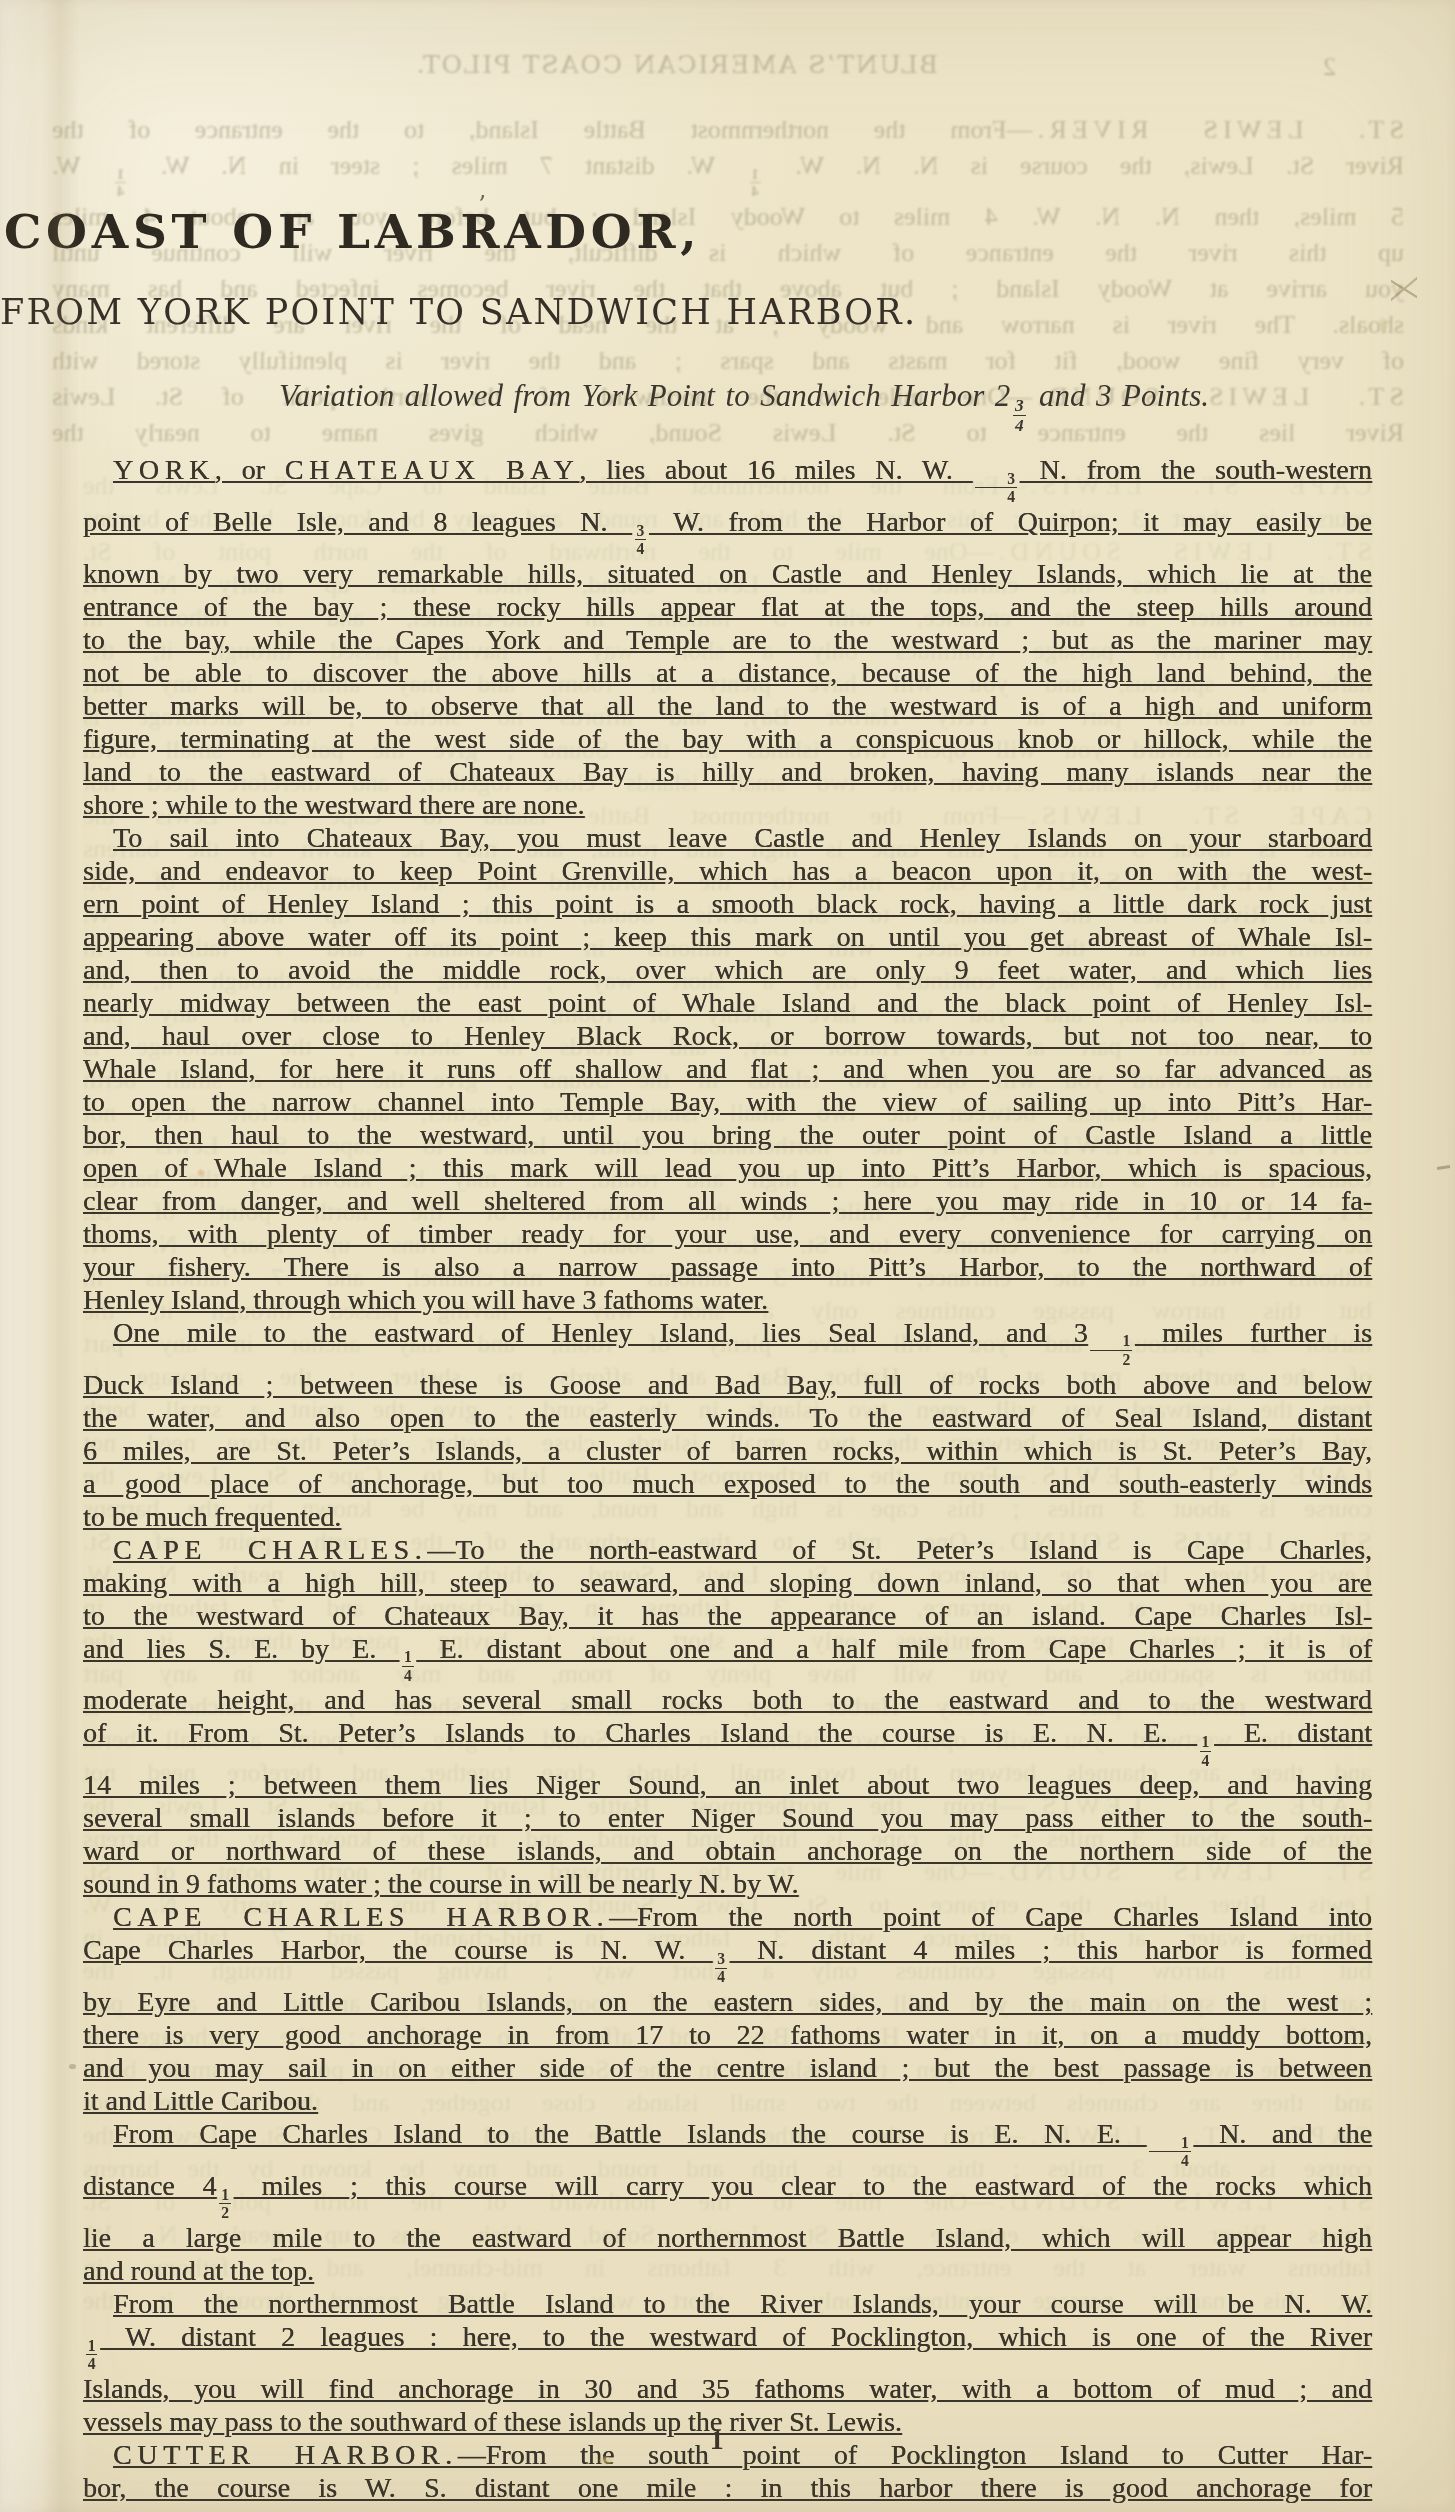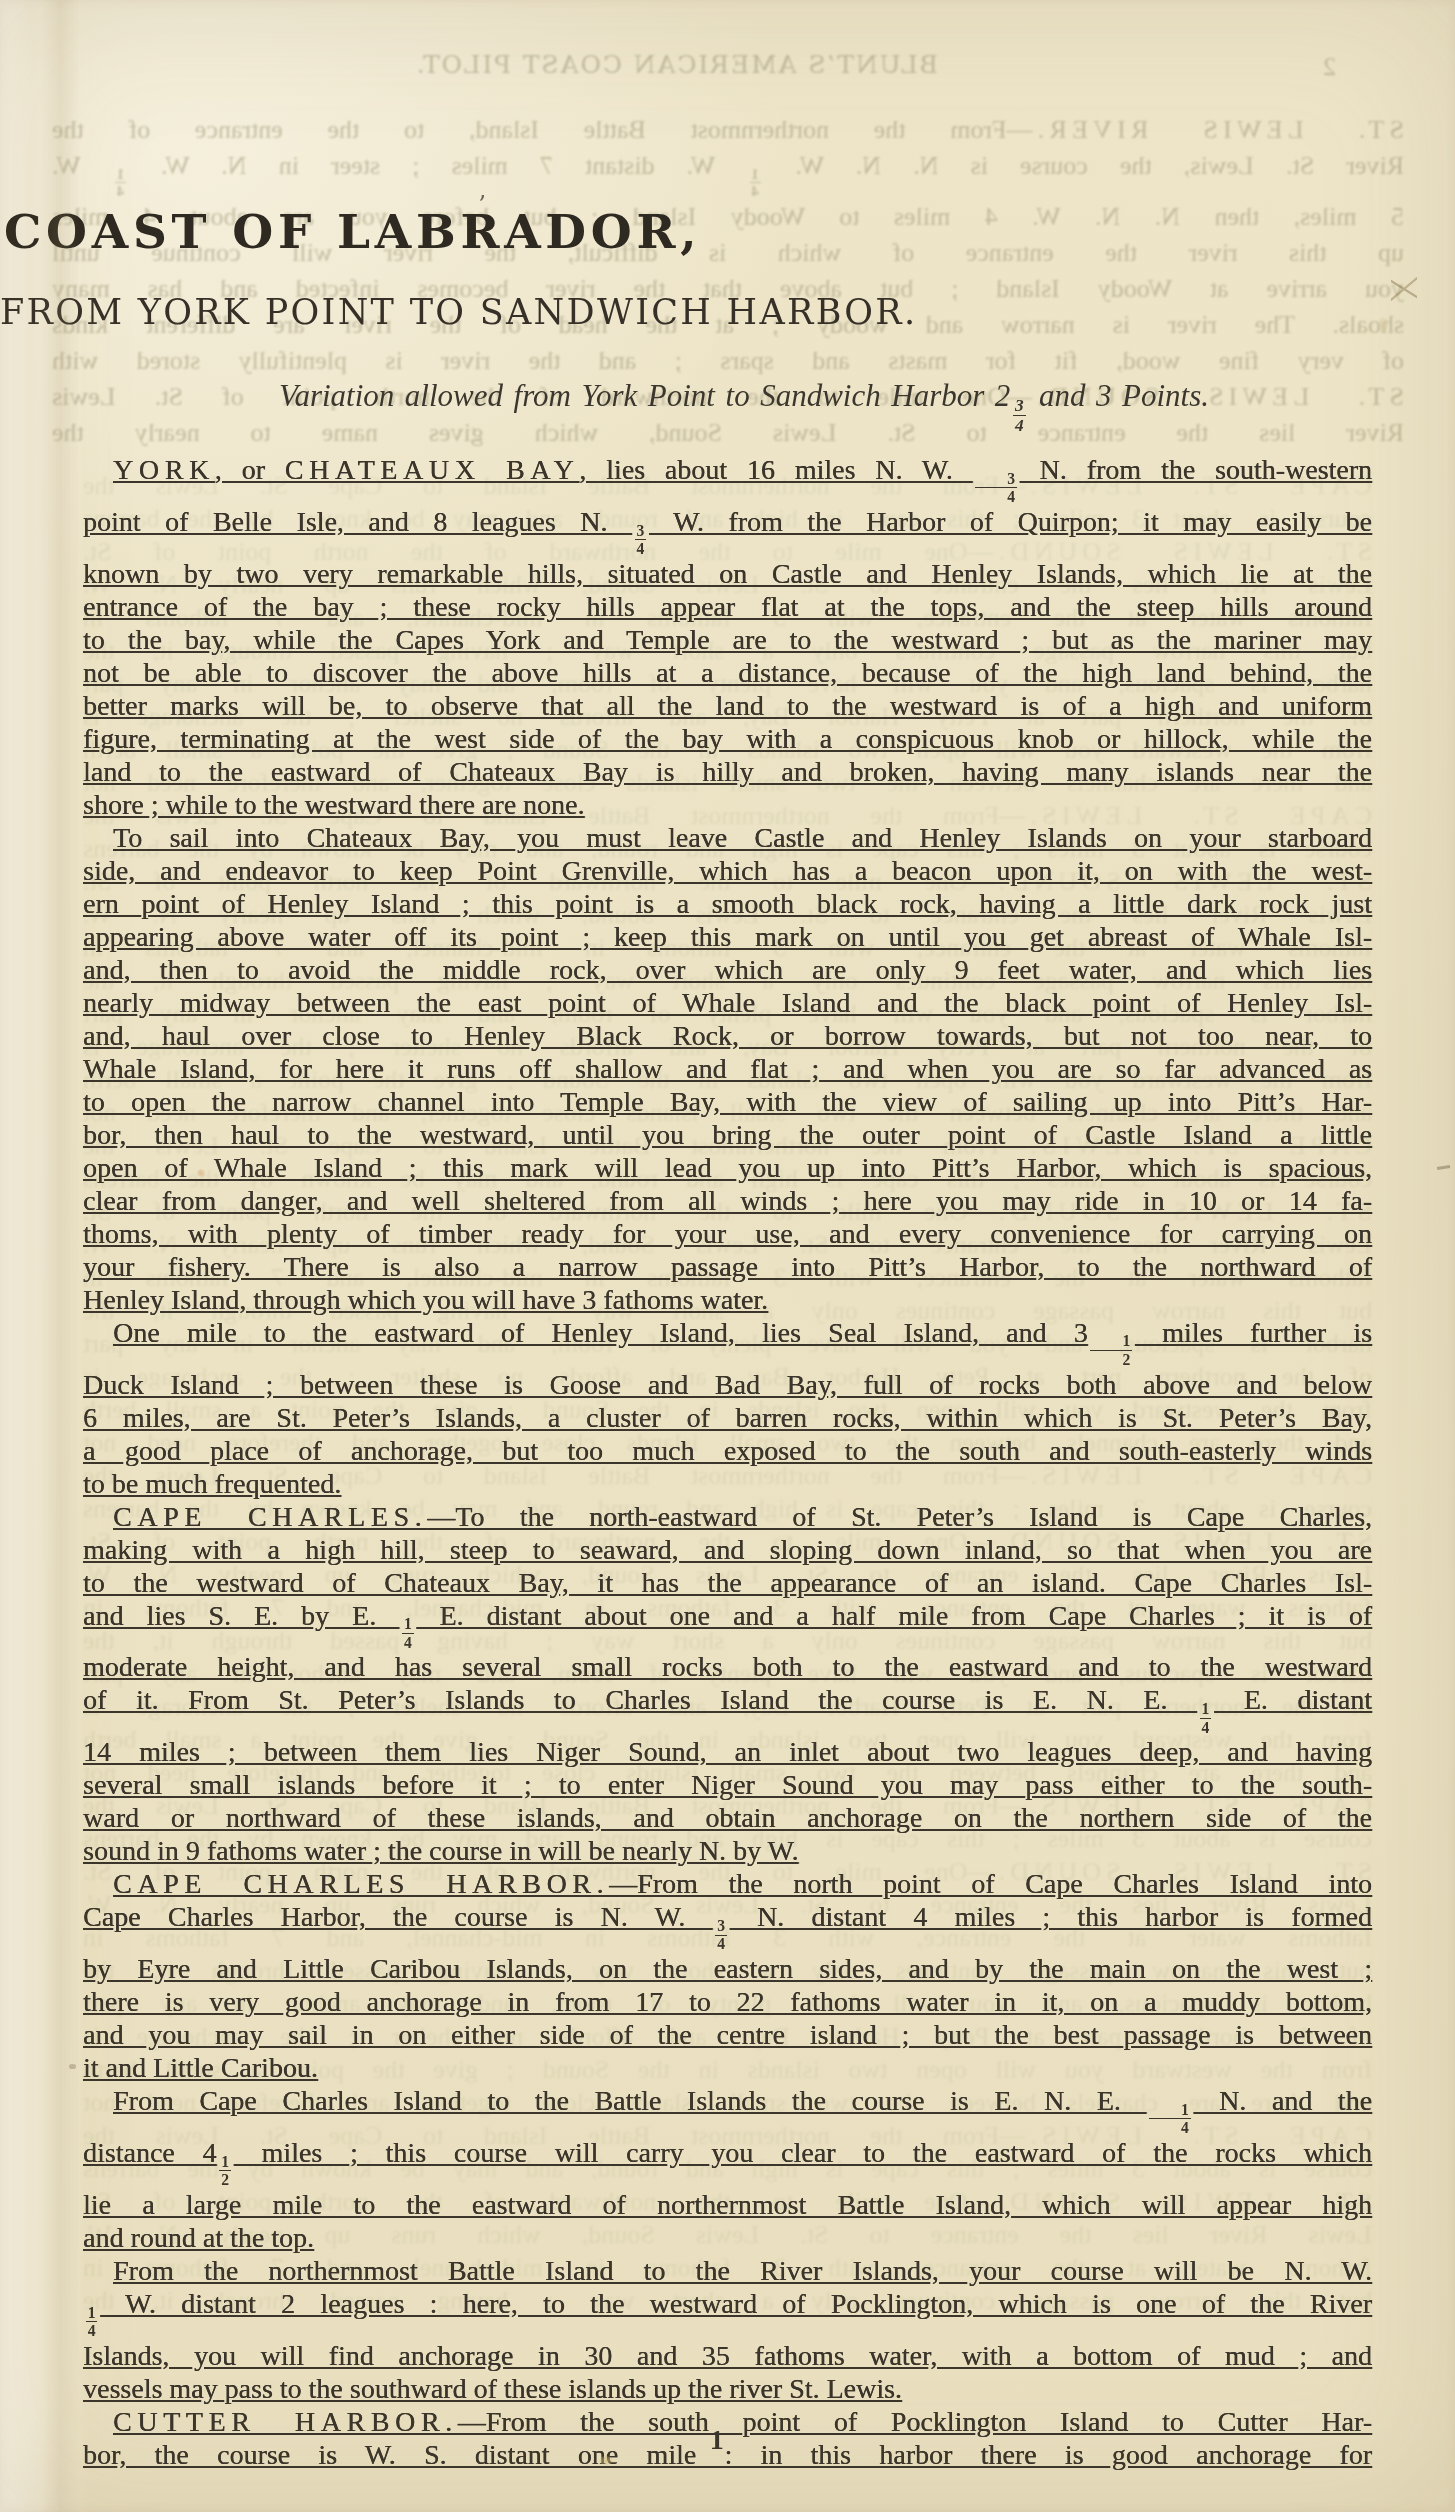--- a/index.html
+++ b/index.html
@@ -201,20 +201,21 @@
         <div class="line">thoms, with plenty of timber ready for your use, and every convenience for carrying on</div>
         <div class="line">your fishery. There is also a narrow passage into Pitt’s Harbor, to the northward of</div>
         <div class="line last">Henley Island, through which you will have 3 fathoms water.</div>
       </div>
       <div class="para">
         <div class="line first">One mile to the eastward of Henley Island, lies Seal Island, and 3<span class="fr">
             <span class="fn">1</span>
             <span class="fd">2</span>
           </span> miles further is</div>
         <div class="line">Duck Island ; between these is Goose and Bad Bay, full of rocks both above and below</div>
+        <div class="line">the water, and also open to the easterly winds. To the eastward of Seal Island, distant</div>
         <div class="line">6 miles, are St. Peter’s Islands, a cluster of barren rocks, within which is St. Peter’s Bay,</div>
         <div class="line">a good place of anchorage, but too much exposed to the south and south-easterly winds</div>
         <div class="line last">to be much frequented.</div>
       </div>
       <div class="para">
         <div class="line first"><span class="caps">CAPE CHARLES.</span>—To the north-eastward of St. Peter’s Island is Cape Charles,</div>
         <div class="line">making with a high hill, steep to seaward, and sloping down inland, so that when you are</div>
         <div class="line">to the westward of Chateaux Bay, it has the appearance of an island. Cape Charles Isl-</div>
         <div class="line">and lies S. E. by E. <span class="fr">
             <span class="fn">1</span>

